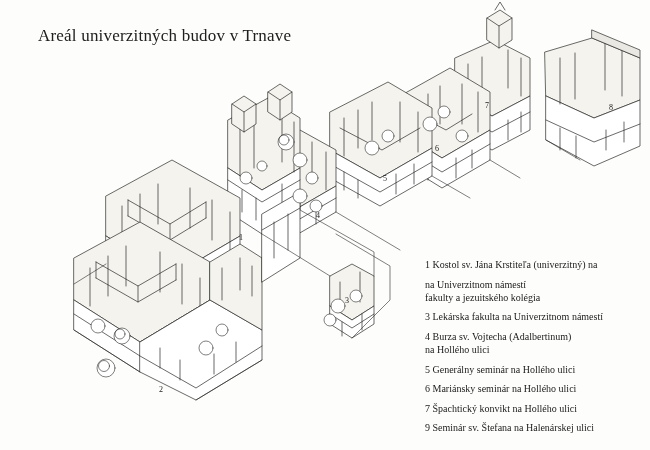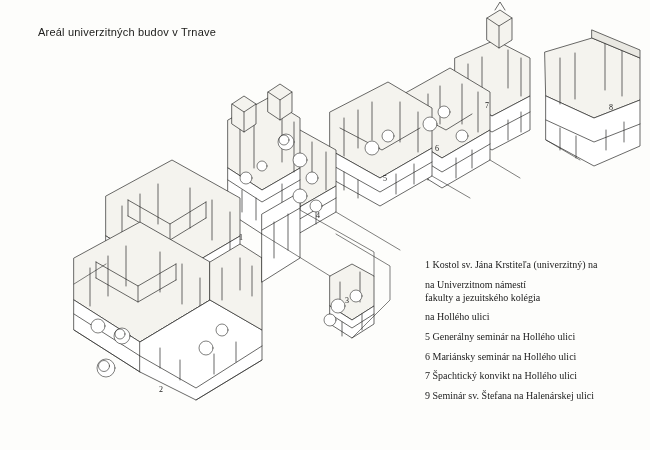--- a/index.html
+++ b/index.html
@@ -17,22 +17,22 @@
   #page {
     position: relative;
     width: 650px;
     height: 450px;
     background: #fdfdfb;
   }
   #title {
     position: absolute;
     left: 38px;
     top: 26px;
-    font-family: Liberation Sans, sans-serif;
-    font-size: 11px;
+    font-family: Liberation Serif, serif;
+    font-size: 17px;
     letter-spacing: 0.2px;
     color: #20201e;
     white-space: nowrap;
   }
   #drawing {
     position: absolute;
     left: 0;
     top: 0;
     width: 650px;
     height: 450px;
@@ -285,20 +285,24 @@
 
   <div id="legend">
     <div class="legend-item">
       <span class="lline">1 Kostol sv. Jána Krstiteľa (univerzitný) na</span>
     </div>
     <div class="legend-item">
       <span class="lline">na Univerzitnom námestí</span>
       <span class="lline">fakulty a jezuitského kolégia</span>
     </div>
     <div class="legend-item">
+      <span class="lline">3 Lekárska fakulta na Univerzitnom námestí</span>
+    </div>
+    <div class="legend-item">
+      <span class="lline">4 Burza sv. Vojtecha (Adalbertinum)</span>
       <span class="lline">na Hollého ulici</span>
     </div>
     <div class="legend-item">
       <span class="lline">5 Generálny seminár na Hollého ulici</span>
     </div>
     <div class="legend-item">
       <span class="lline">6 Mariánsky seminár na Hollého ulici</span>
     </div>
     <div class="legend-item">
       <span class="lline">7 Špachtický konvikt na Hollého ulici</span>

